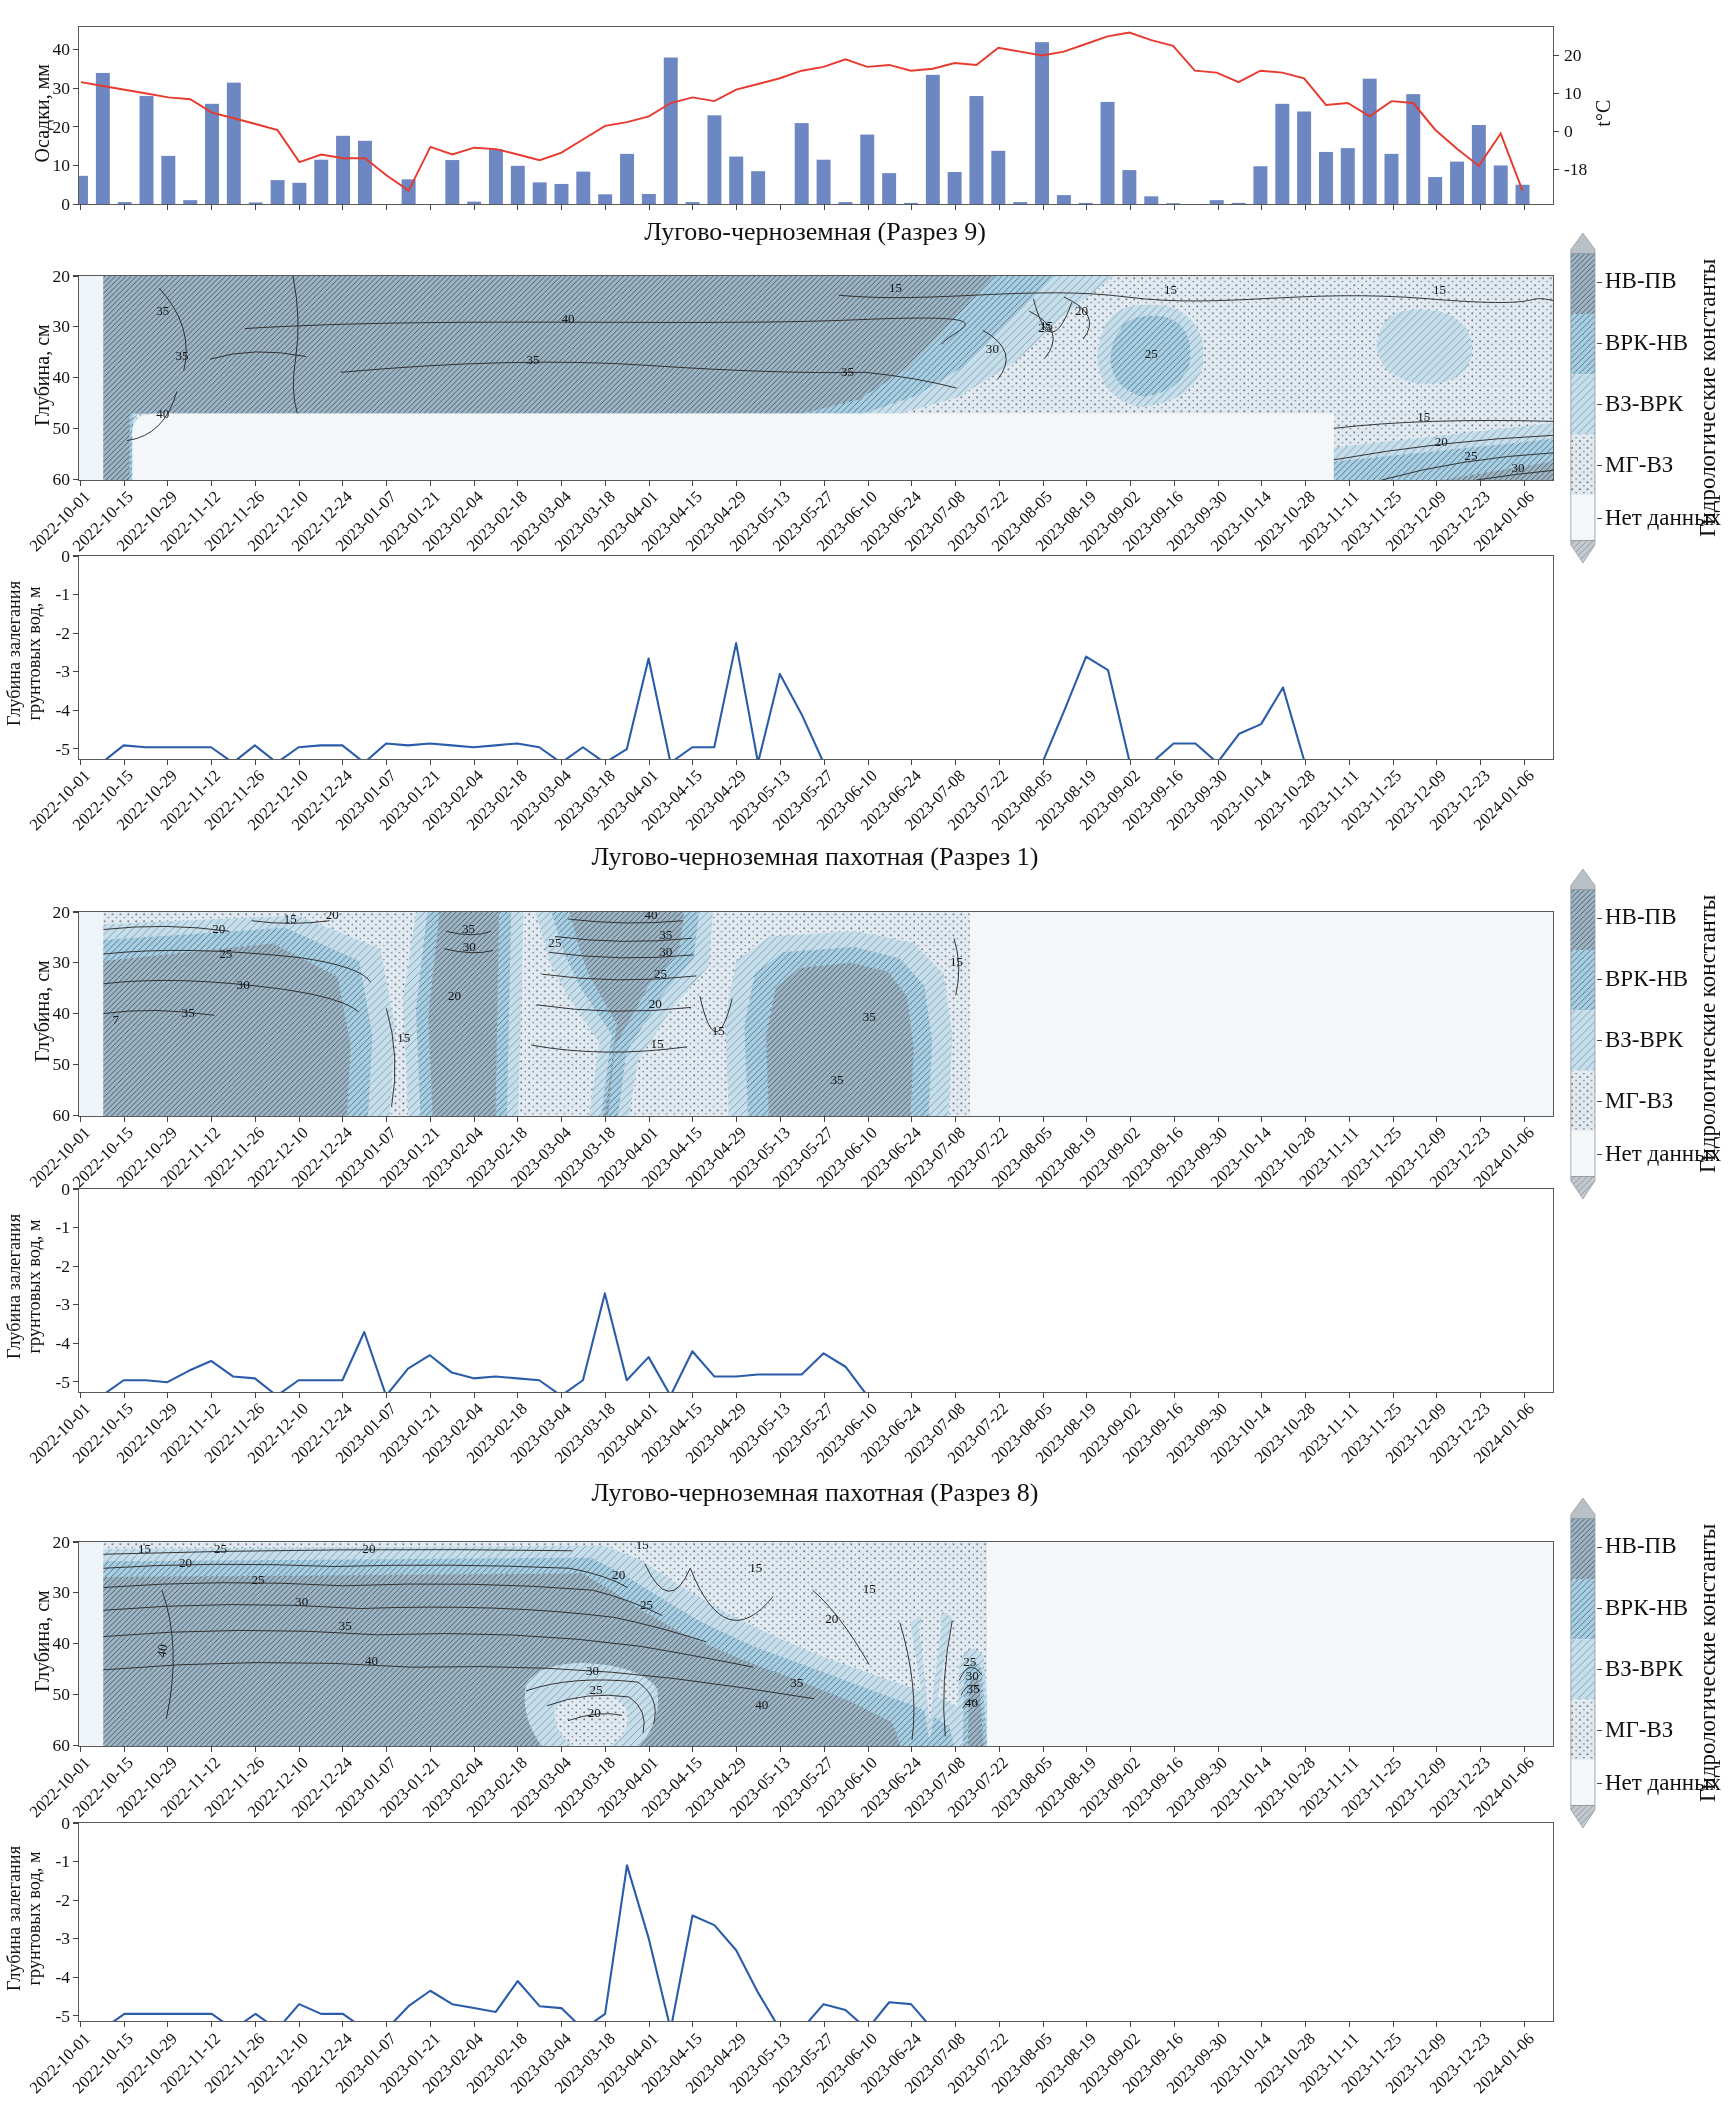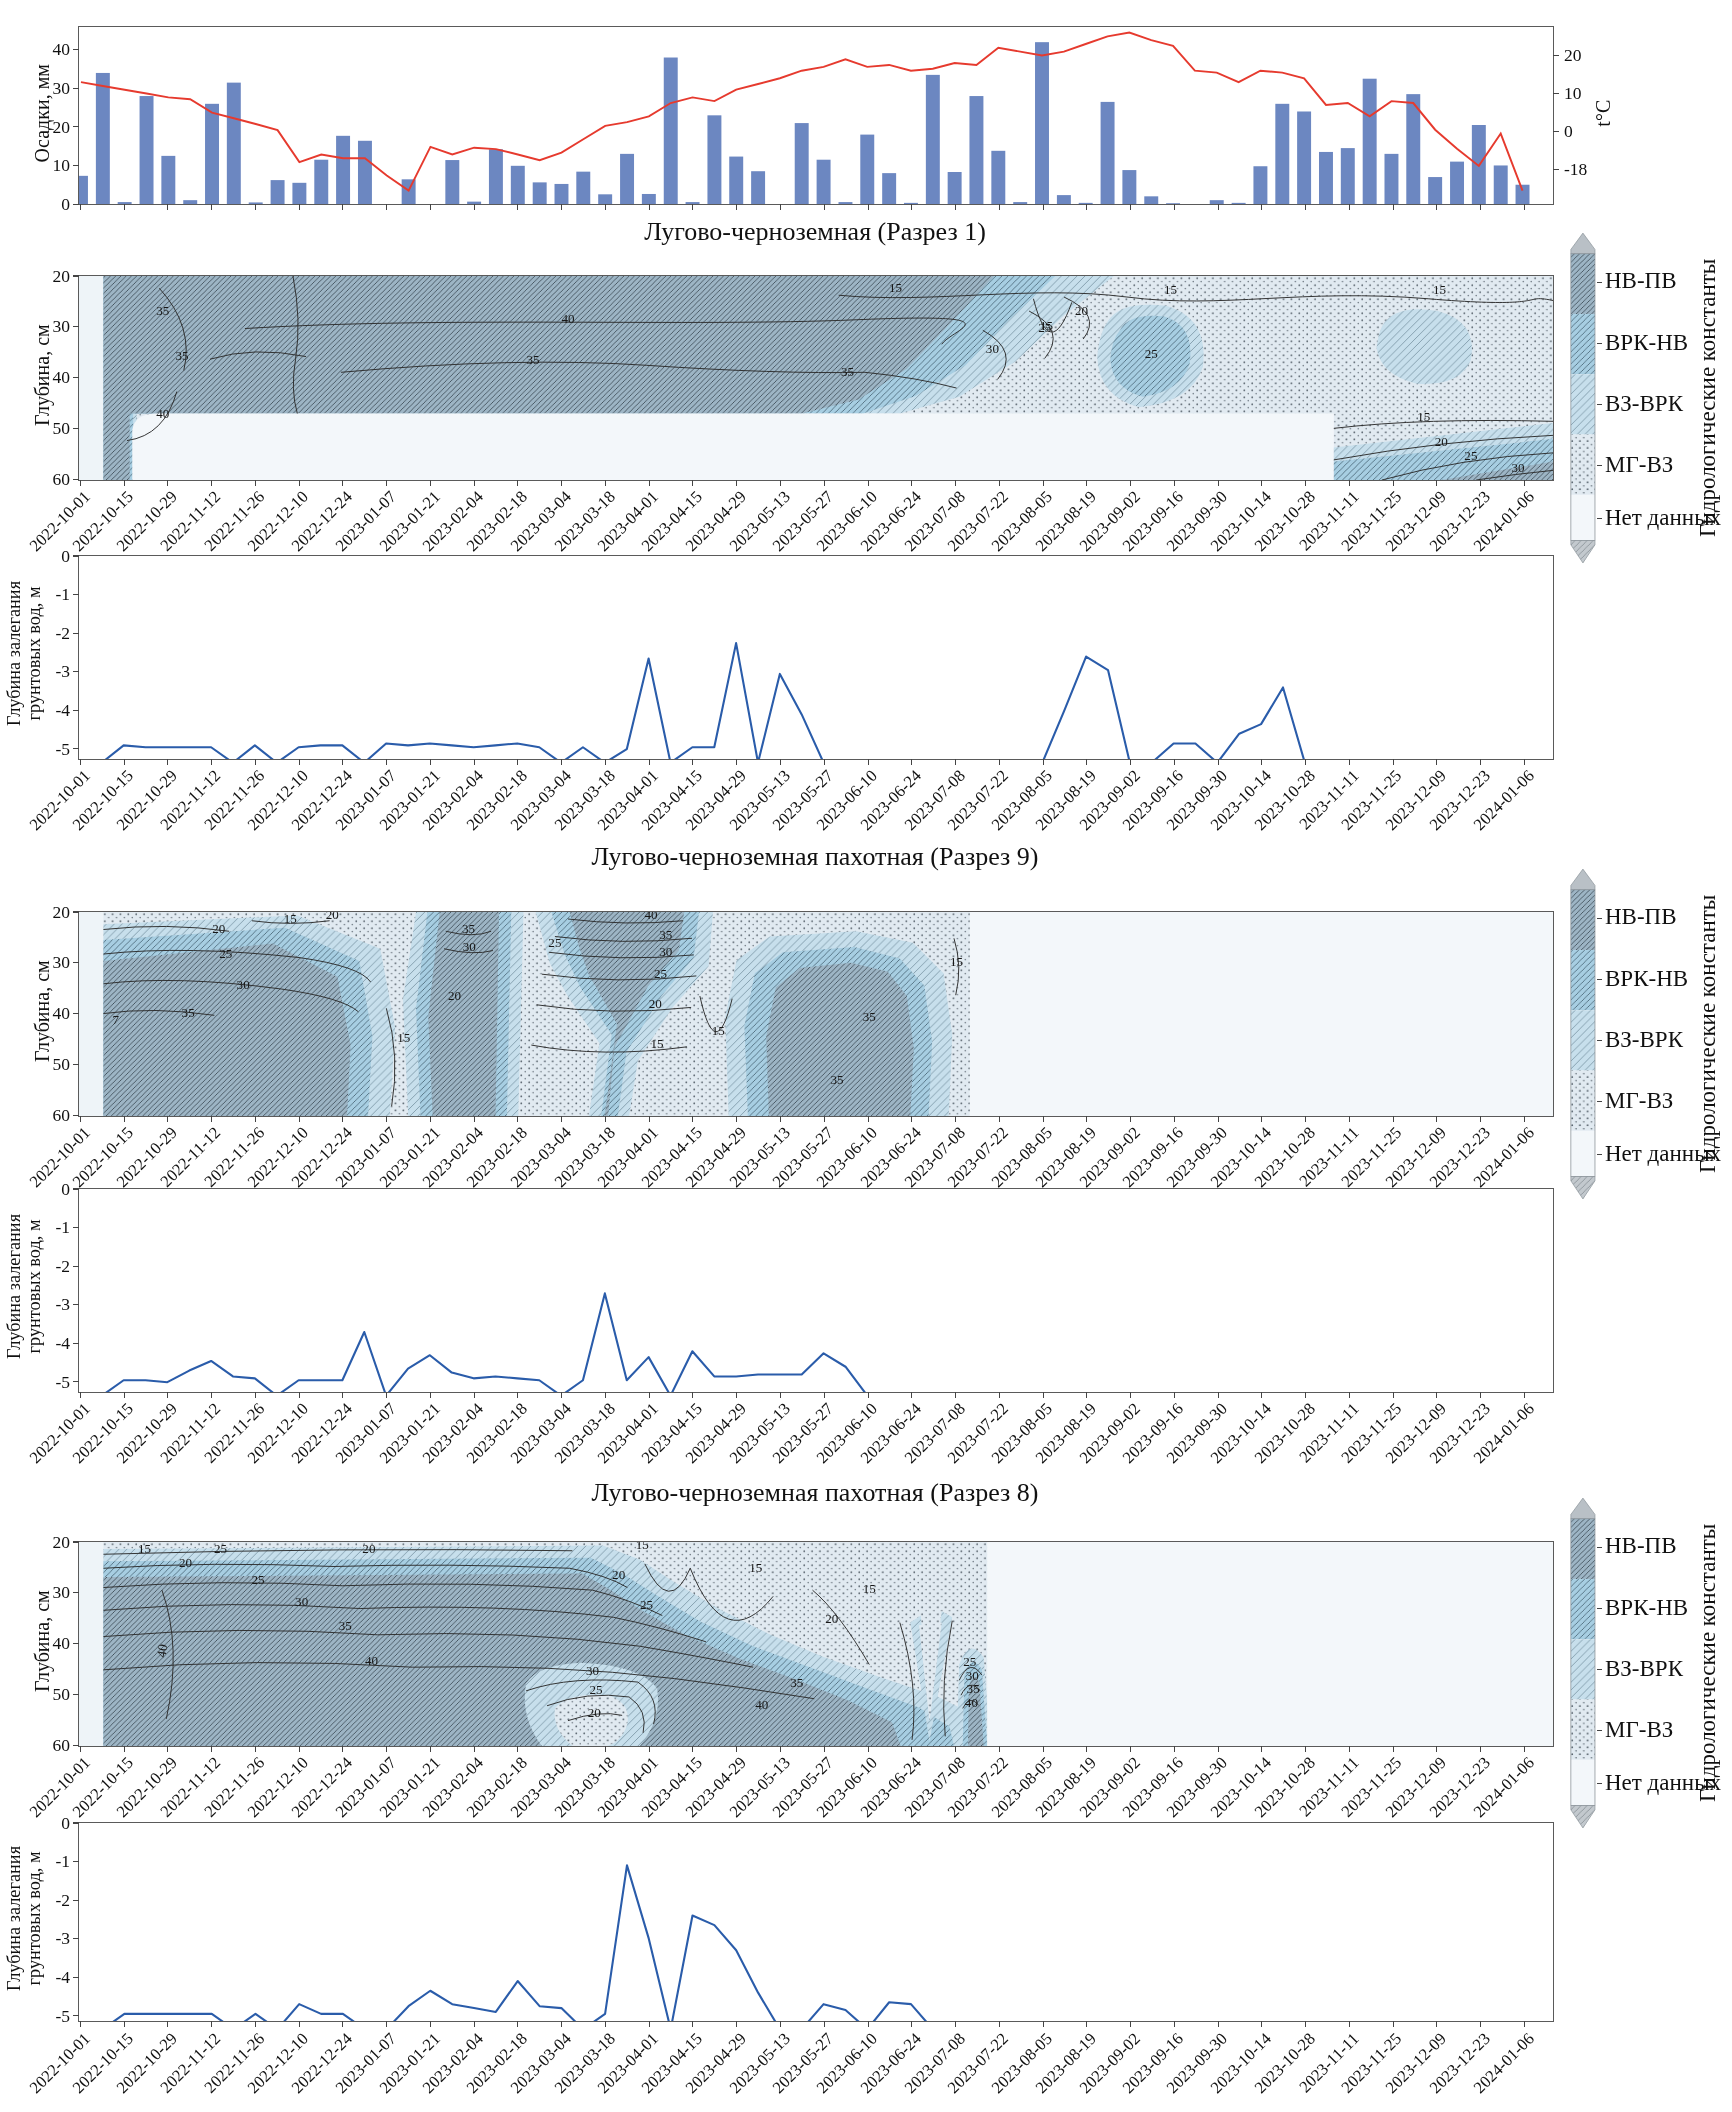--- a/index.html
+++ b/index.html
@@ -165,21 +165,21 @@
     <div class="tkx" style="left: 1139px; top: 177px;"></div>
     <div class="tkx" style="left: 1182px; top: 177px;"></div>
     <div class="tkx" style="left: 1226px; top: 177px;"></div>
     <div class="tkx" style="left: 1270px; top: 177px;"></div>
     <div class="tkx" style="left: 1314px; top: 177px;"></div>
     <div class="tkx" style="left: 1357px; top: 177px;"></div>
     <div class="tkx" style="left: 1401px; top: 177px;"></div>
     <div class="tkx" style="left: 1445px; top: 177px;"></div>
   </div>
 
-<div class="title" style="top:217px;">Лугово-черноземная (Разрез 1)</div>
+<div class="title" style="top:217px;">Лугово-черноземная (Разрез 9)</div>
 
 <div class="panel" id="p-c1" style="top:275px;height:204px;">
   <svg id="art1" width="1474" height="204" viewBox="0 0 1688 233" preserveAspectRatio="none">
     <rect x="0" y="0" width="1688" height="233" fill="url(#patMG)"></rect>
     <rect x="0" y="0" width="28" height="233" fill="#eef4f8"></rect>
     <path d="M28,0 L1185,0 L1128,45 L1072,98 L1008,138 L940,157 L66,157 L66,233 L28,233 Z" fill="url(#patVZ)"></path>
     <path d="M28,0 L1118,0 L1065,50 L1015,102 L958,137 L898,157 L62,157 L62,233 L28,233 Z" fill="url(#patVRK)"></path>
     <path d="M28,0 L1048,0 L1000,52 L948,106 L893,141 L828,157 L58,157 L58,233 L28,233 Z" fill="url(#patNV)"></path>
     <path d="M1178,52 Q1192,28 1245,34 Q1294,48 1287,104 Q1274,144 1214,150 Q1168,138 1166,92 Q1169,64 1178,52 Z" fill="url(#patVZ)"></path>
     <path d="M1192,62 Q1202,42 1242,46 Q1278,56 1272,100 Q1262,132 1218,138 Q1183,128 1181,95 Q1183,72 1192,62 Z" fill="url(#patVRK)"></path>
@@ -386,21 +386,21 @@
     <div class="tkx" style="left: 1314px; top: 203px;"></div>
     <div class="xdate" style="right: 161px; top: 210px;">2023-11-25</div>
     <div class="tkx" style="left: 1357px; top: 203px;"></div>
     <div class="xdate" style="right: 117px; top: 210px;">2023-12-09</div>
     <div class="tkx" style="left: 1401px; top: 203px;"></div>
     <div class="xdate" style="right: 73px; top: 210px;">2023-12-23</div>
     <div class="tkx" style="left: 1445px; top: 203px;"></div>
     <div class="xdate" style="right: 29px; top: 210px;">2024-01-06</div>
   </div>
 
-<div class="title" style="top:842px;">Лугово-черноземная пахотная (Разрез 9)</div>
+<div class="title" style="top:842px;">Лугово-черноземная пахотная (Разрез 1)</div>
 
 <div class="panel" id="p-c2" style="top:911px;height:204px;">
   <svg id="art2" width="1474" height="204" viewBox="0 0 1688 233" preserveAspectRatio="none">
     <rect x="0" y="0" width="1688" height="233" fill="url(#patMG)"></rect>
     <rect x="0" y="0" width="28" height="233" fill="#eef4f8"></rect>
     <path d="M28,14 L250,4 L345,42 L362,132 L356,233 L28,233 Z" fill="url(#patVZ)"></path>
     <path d="M28,32 L236,18 L321,56 L336,142 L331,233 L28,233 Z" fill="url(#patVRK)"></path>
     <path d="M28,56 L222,36 L296,74 L311,152 L307,233 L28,233 Z" fill="url(#patNV)"></path>
     <path d="M377,233 L371,100 L386,0 L509,0 L503,233 Z" fill="url(#patVZ)"></path>
     <path d="M391,233 L386,110 L399,0 L495,0 L490,233 Z" fill="url(#patVRK)"></path>

